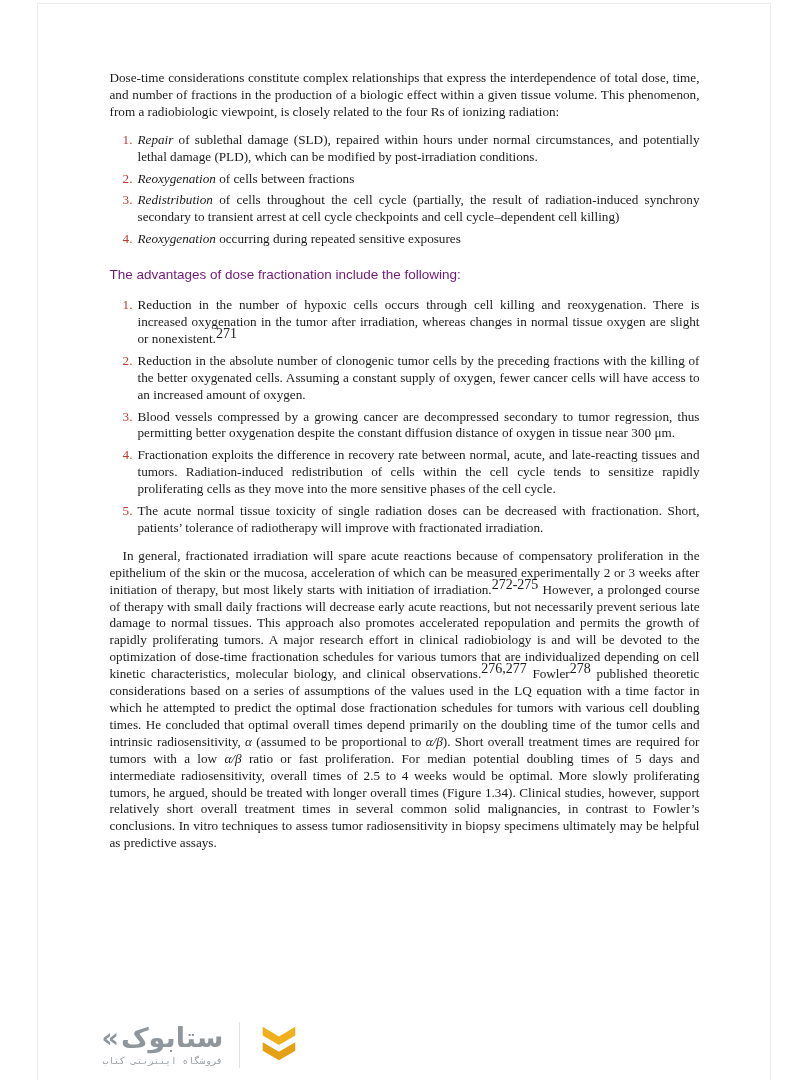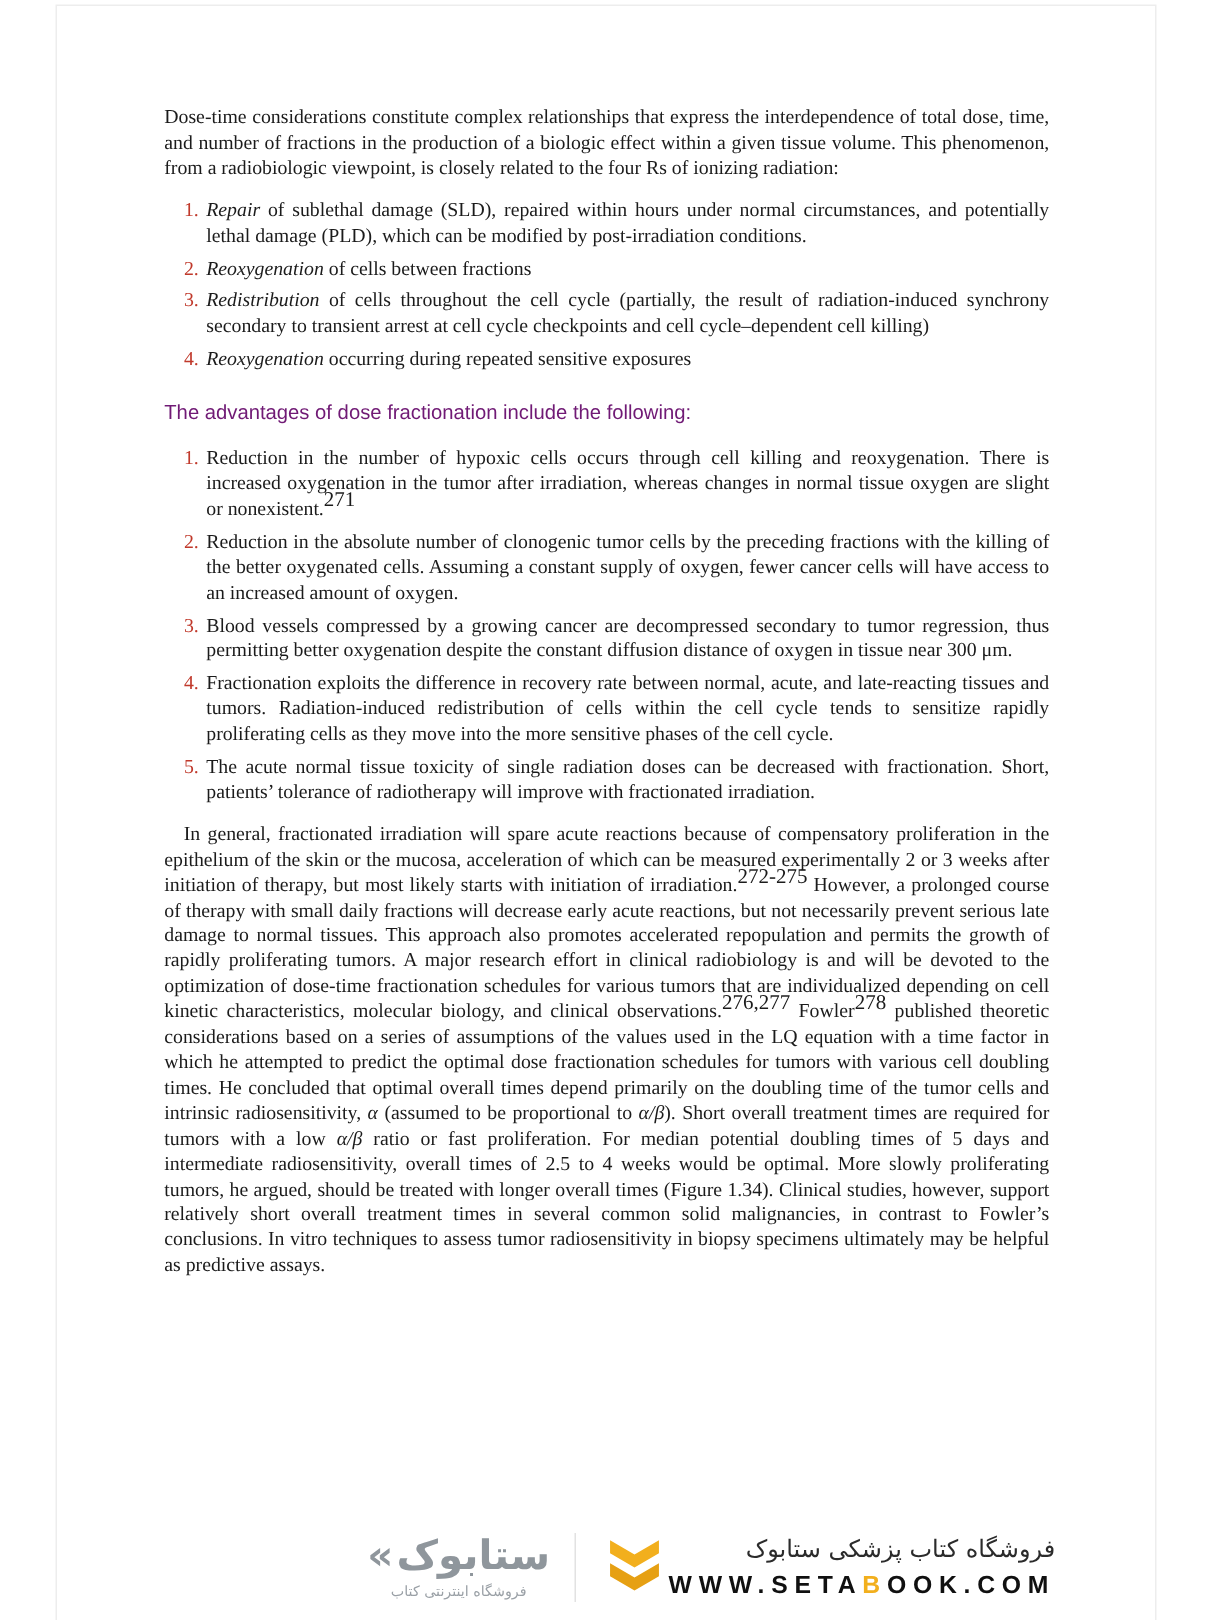--- a/index.html
+++ b/index.html
@@ -21,27 +21,27 @@
   .num { flex:0 0 17px; text-align:right; color:#c0392b; margin-right:5px; }
   .li-text { flex:1; text-align:justify; }
   .heading {
     font-family:"Liberation Sans", sans-serif; font-size:13.5px; font-weight:400;
     color:#701a75; margin:19px 0 13px 0; text-align:left;
   }
   .closing { margin-top:11px; text-indent:13px; }
 
   .footer {
     position:absolute; left:64px; right:66px; bottom:16px;
-    display:flex; justify-content:flex-end; align-items:center;
+    display:flex; justify-content:space-between; align-items:center;
   }
   .footer-left { display:flex; align-items:center; gap:16px; }
   .logo-text { text-align:center; font-family:"DejaVu Sans", sans-serif; }
   .logo-word { font-size:27px; font-weight:700; color:#8f969c; line-height:1.1; direction:ltr; white-space:nowrap; }
   .logo-arrow { letter-spacing:-2px; margin-right:2px; color:#8f969c; }
-  .logo-sub { font-size:9.5px; color:#9aa0a6; margin-top:3px; direction:rtl; }
+  .logo-sub { font-size:9.5px; color:#9aa0a6; margin-top:3px; direction:rtl;font-family:Liberation Mono, monospace; }
   .divider { width:1px; height:46px; background:#e2e2e2; }
   .chevron { width:46px; height:46px; display:block; }
   .footer-right { text-align:right; }
   .store-title { font-family:"DejaVu Sans", sans-serif; direction:rtl; font-size:16px; color:#2b2b2b; margin-bottom:6px; }
   .store-url {
     font-family:"Liberation Sans", sans-serif; font-size:16.5px; font-weight:700;
     color:#101010; letter-spacing:4.5px; white-space:nowrap;
   }
   .store-url .accent { color:#f2af1d; }
 </style>
@@ -106,18 +106,14 @@
       <div class="logo-text">
         <div class="logo-word"><span class="logo-arrow">«</span><span>ستابوک</span></div>
         <div class="logo-sub">فروشگاه اینترنتی کتاب</div>
       </div>
       <div class="divider"></div>
       <svg class="chevron" viewBox="0 0 48 48" xmlns="http://www.w3.org/2000/svg">
         <path d="M7 5 L24 15 L41 5 L41 14 L24 24 L7 14 Z" fill="#f2af1d"></path>
         <path d="M7 21 L24 31 L41 21 L41 30 L24 40 L7 30 Z" fill="#e6a013"></path>
       </svg>
     </div>
-    <div class="footer-right">
-      <div class="store-title">فروشگاه کتاب پزشکی ستابوک</div>
-      <div class="store-url"><span>WWW.SETA</span><span class="accent">B</span><span>OOK.COM</span></div>
-    </div>
   </div>
 </div>
 
 </body></html>

